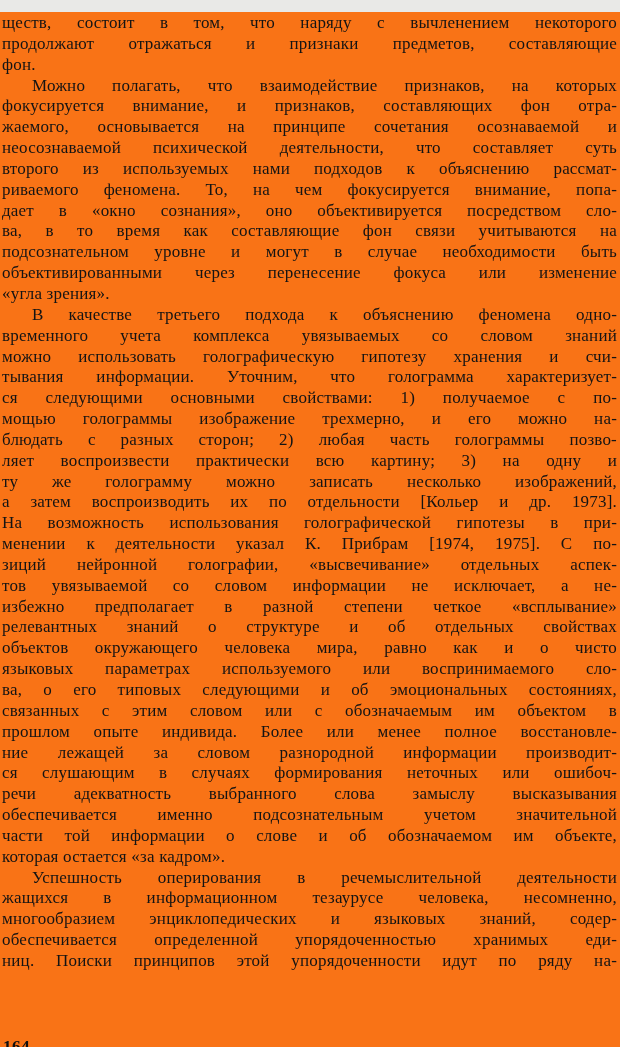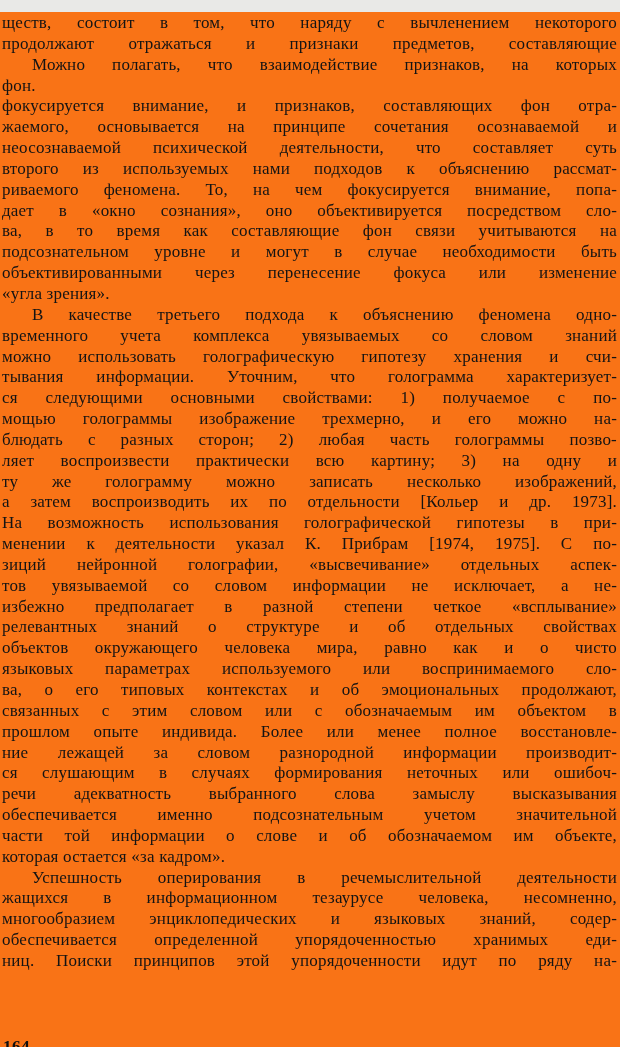--- a/index.html
+++ b/index.html
@@ -52,22 +52,22 @@
     color: #101010;
   }
 </style>
 </head>
 <body>
 
 <div class="scan-page">
   <div class="text-block">
     <div class="line">ществ, состоит в том, что наряду с вычленением некоторого</div>
     <div class="line">продолжают отражаться и признаки предметов, составляющие</div>
+    <div class="line pe">фон.</div>
     <div class="line ind">Можно полагать, что взаимодействие признаков, на которых</div>
-    <div class="line pe">фон.</div>
     <div class="line">фокусируется внимание, и признаков, составляющих фон отра-</div>
     <div class="line">жаемого, основывается на принципе сочетания осознаваемой и</div>
     <div class="line">неосознаваемой психической деятельности, что составляет суть</div>
     <div class="line">второго из используемых нами подходов к объяснению рассмат-</div>
     <div class="line">риваемого феномена. То, на чем фокусируется внимание, попа-</div>
     <div class="line">дает в «окно сознания», оно объективируется посредством сло-</div>
     <div class="line">ва, в то время как составляющие фон связи учитываются на</div>
     <div class="line">подсознательном уровне и могут в случае необходимости быть</div>
     <div class="line">объективированными через перенесение фокуса или изменение</div>
     <div class="line pe">«угла зрения».</div>
@@ -82,21 +82,21 @@
     <div class="line">ту же голограмму можно записать несколько изображений,</div>
     <div class="line">а затем воспроизводить их по отдельности [Кольер и др. 1973].</div>
     <div class="line">На возможность использования голографической гипотезы в при-</div>
     <div class="line">менении к деятельности указал К. Прибрам [1974, 1975]. С по-</div>
     <div class="line">зиций нейронной голографии, «высвечивание» отдельных аспек-</div>
     <div class="line">тов увязываемой со словом информации не исключает, а не-</div>
     <div class="line">избежно предполагает в разной степени четкое «всплывание»</div>
     <div class="line">релевантных знаний о структуре и об отдельных свойствах</div>
     <div class="line">объектов окружающего человека мира, равно как и о чисто</div>
     <div class="line">языковых параметрах используемого или воспринимаемого сло-</div>
-    <div class="line">ва, о его типовых контекстах и об эмоциональных продолжают,</div>
+    <div class="line">ва, о его типовых следующими и об эмоциональных состояниях,</div>
     <div class="line">связанных с этим словом или с обозначаемым им объектом в</div>
     <div class="line">прошлом опыте индивида. Более или менее полное восстановле-</div>
     <div class="line">ние лежащей за словом разнородной информации производит-</div>
     <div class="line">ся слушающим в случаях формирования неточных или ошибоч-</div>
     <div class="line">речи адекватность выбранного слова замыслу высказывания</div>
     <div class="line">обеспечивается именно подсознательным учетом значительной</div>
     <div class="line">части той информации о слове и об обозначаемом им объекте,</div>
     <div class="line pe">которая остается «за кадром».</div>
     <div class="line ind">Успешность оперирования в речемыслительной деятельности</div>
     <div class="line">жащихся в информационном тезаурусе человека, несомненно,</div>

